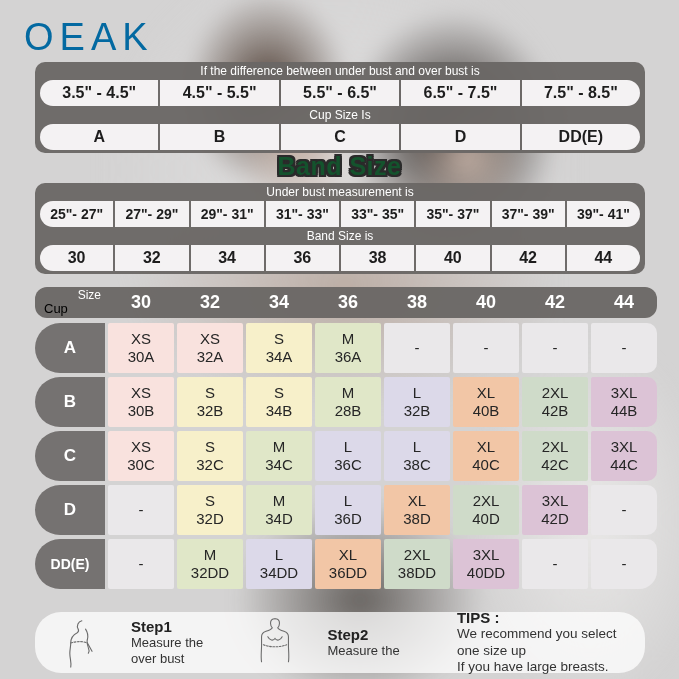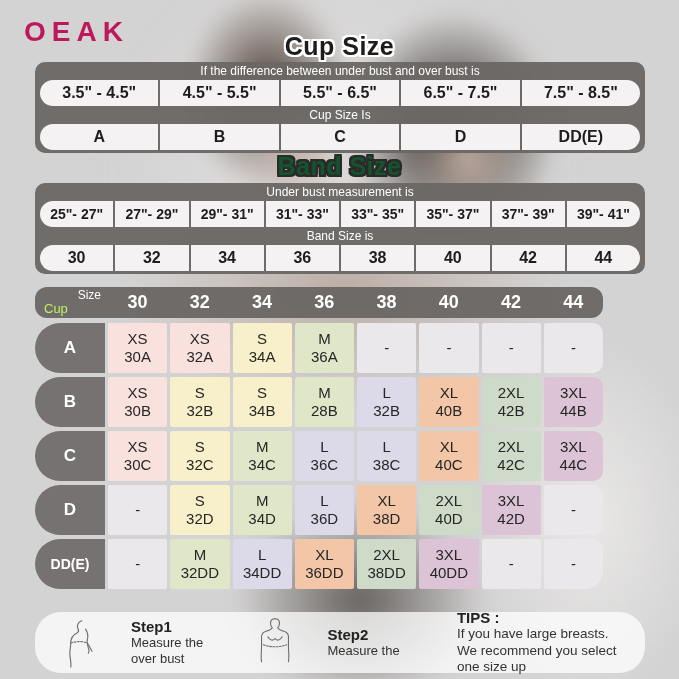--- a/index.html
+++ b/index.html
@@ -14,21 +14,21 @@
   .b-hair-r{left:345px;top:10px;width:215px;height:240px;background:radial-gradient(closest-side,#211a16,rgba(33,26,22,0));}
   .b-face-l{left:235px;top:75px;width:120px;height:135px;background:radial-gradient(closest-side,#c9b6ab,rgba(201,182,171,0));}
   .b-face-r{left:410px;top:95px;width:115px;height:125px;background:radial-gradient(closest-side,#c2afa4,rgba(194,175,164,0));}
   .b-body{left:130px;top:170px;width:430px;height:240px;background:radial-gradient(closest-side,rgba(181,164,154,.85),rgba(181,164,154,0));}
   .b-legs{left:235px;top:500px;width:250px;height:200px;background:radial-gradient(closest-side,rgba(74,69,65,.8),rgba(74,69,65,0));}
   .b-light{left:470px;top:330px;width:240px;height:380px;background:radial-gradient(closest-side,rgba(235,234,233,.9),rgba(235,234,233,0));}
 
   .ui{position:absolute;inset:0;z-index:1;}
 
   
-  .logo{position:absolute;left:24px;top:16px;font-size:28px;font-weight:700;letter-spacing:6px;color:#be185d;}
+  .logo{position:absolute;left:24px;top:16px;font-size:38px;font-weight:400;letter-spacing:6px;color:#0369a1;}
   .size-chart{position:absolute;right:18px;top:18px;font-size:22px;font-weight:500;color:#f7f6f6;letter-spacing:.5px;}
 
   .sec-title{position:absolute;width:100%;text-align:center;font-size:25px;font-weight:700;letter-spacing:.5px;}
   .cup-title{top:32px;color:#1c1c1c;
     text-shadow:-2px -2px 0 #fff,2px -2px 0 #fff,-2px 2px 0 #fff,2px 2px 0 #fff,0 -2px 0 #fff,0 2px 0 #fff,-2px 0 0 #fff,2px 0 0 #fff;}
   .band-title{top:152px;color:#14532d;
     text-shadow:-2px -2px 0 #2a2a2a,2px -2px 0 #2a2a2a,-2px 2px 0 #2a2a2a,2px 2px 0 #2a2a2a,0 -2px 0 #2a2a2a,0 2px 0 #2a2a2a,-2px 0 0 #2a2a2a,2px 0 0 #2a2a2a;}
 
   
   .panel{position:absolute;left:35px;width:610px;background:rgba(106,103,101,.96);border-radius:10px;
@@ -40,25 +40,25 @@
   .pill-row .pcell{flex:1;background:#f4f2f3;display:flex;align-items:center;justify-content:center;
                    color:#1d1d1d;font-weight:600;}
   .pill-row .pcell:first-child{border-radius:13px 0 0 13px;}
   .pill-row .pcell:last-child{border-radius:0 13px 13px 0;}
   .row-ranges5 .pcell{font-size:16px;}
   .row-cups .pcell{font-size:16px;}
   .row-ranges8 .pcell{font-size:14px;}
   .row-bands .pcell{font-size:16px;}
 
   
-  .mx-grid{display:grid;grid-template-columns:70px repeat(8,1fr);column-gap:3px;width:568px;box-sizing:border-box;}
+  .mx-grid{display:grid;grid-template-columns:70px repeat(8,1fr);column-gap:3px;width:622px;box-sizing:border-box;}
   .mx-header{position:absolute;left:35px;top:287px;height:31px;background:rgba(106,103,101,.96);border-radius:12px;align-items:center;}
   .mx-corner{position:relative;height:31px;}
   .mx-corner .c-top{position:absolute;top:1px;right:4px;font-size:12px;color:#fff;}
-  .mx-corner .c-bot{position:absolute;bottom:2px;left:9px;font-size:13px;color:#bef264;}
+  .mx-corner .c-bot{position:absolute;bottom:2px;left:9px;font-size:13px;color:#000000;}
   .mx-hnum{text-align:center;color:#fff;font-size:18px;font-weight:700;}
 
   #matrix-rows{position:absolute;left:35px;top:323px;}
   .mx-row{margin-bottom:4px;height:50px;}
   .mx-label{background:rgba(112,109,107,.95);border-radius:25px 0 0 25px;color:#fff;font-size:17px;font-weight:700;
             display:flex;align-items:center;justify-content:center;height:50px;}
   .mx-label.small{font-size:14px;}
   .mx-cell{height:50px;border-radius:2px;display:flex;flex-direction:column;align-items:center;justify-content:center;
            color:#262626;font-size:15px;font-weight:500;line-height:1.22;}
   .mx-cell.col-last{border-top-right-radius:10px;border-bottom-right-radius:10px;}
@@ -91,21 +91,20 @@
     <div class="blob b-face-r"></div>
     <div class="blob b-body"></div>
     <div class="blob b-legs"></div>
     <div class="blob b-light"></div>
   </div>
 
   <div class="ui">
 
     <div class="logo">OEAK</div>
 
-    <div class="sec-title cup-title">Cup Size</div>
 
     <div class="panel panel-cup">
       <div class="strip">If the difference between under bust and over bust is</div>
       <div class="pill-row row-ranges5">
           <div class="pcell">3.5" - 4.5"</div>
           <div class="pcell">4.5" - 5.5"</div>
           <div class="pcell">5.5" - 6.5"</div>
           <div class="pcell">6.5" - 7.5"</div>
           <div class="pcell">7.5" - 8.5"</div>
         </div>
@@ -333,19 +332,19 @@
           <path d="M14 22c2 4 6 5 8 2 2 3 6 2 8-2"></path>
           <path d="M9 31c8 3 18 3 26 0" stroke-dasharray="2 1.6"></path>
         </svg>
       </div>
       <div class="f-block f-step2">
         <div class="f-title">Step2</div>
         <div class="f-line">Measure the</div>
       </div>
       <div class="f-block f-tips">
         <div class="f-title">TIPS :</div>
+        <div class="f-line">We recommend you select one size up</div>
         <div class="f-line">If you have large breasts.</div>
-        <div class="f-line">We recommend you select one size up</div>
       </div>
     </div>
 
   </div>
 </div>
 
 </body></html>

